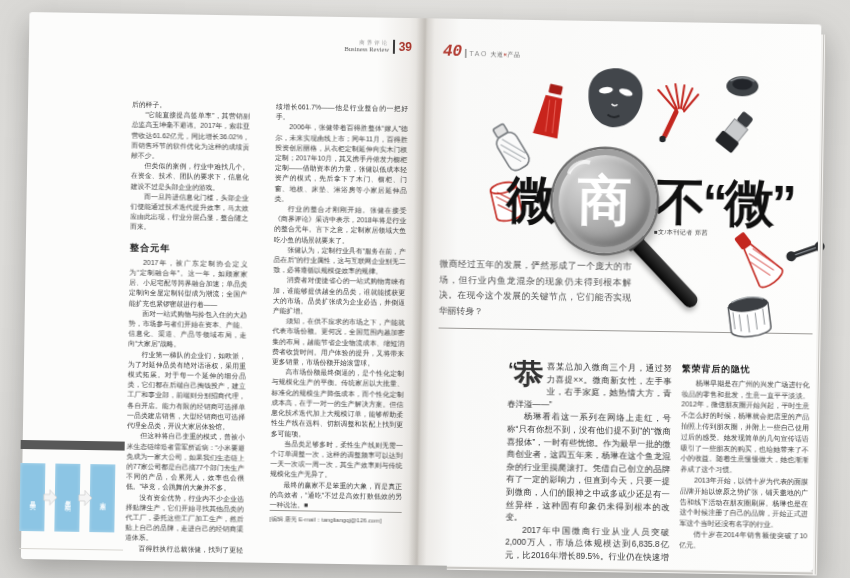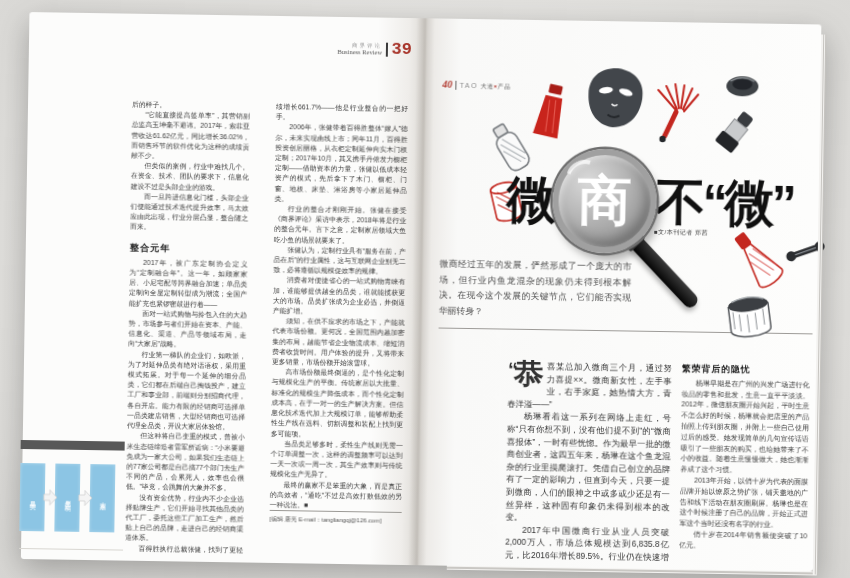--- a/index.html
+++ b/index.html
@@ -34,42 +34,42 @@
   }
   .spine{position:absolute;left:387px;top:0;width:18px;height:100%;z-index:6;pointer-events:none;
     background:linear-gradient(to right,rgba(0,0,0,0) 0%,rgba(60,50,40,0.16) 48%,rgba(60,50,40,0.05) 62%,rgba(0,0,0,0) 100%);}
 
   
   .lp-header{position:absolute;right:13px;top:22px;display:flex;align-items:center;gap:4px;}
   .lp-mag{text-align:right;line-height:1.15;}
   .lp-mag-cn{font-size:5.5px;color:#9a9a9a;letter-spacing:2px;}
   .lp-mag-en{font-size:6.5px;color:#5a5a5a;font-family:"Liberation Serif",serif;}
   .lp-vbar{width:1.5px;height:14px;background:#3a3a3a;}
-  .lp-pageno{font-size:17px;font-weight:bold;color:#a8362c;font-family:Liberation Mono, monospace;}
+  .lp-pageno{font-size:12px;font-weight:bold;color:#a8362c;font-family:Liberation Sans, sans-serif;}
 
   .lp-cols{position:absolute;left:104px;top:86px;display:flex;gap:26px;height:452px;}
   .lp-col{overflow:hidden;height:452px;font-size:6.8px;line-height:10.2px;color:#3a3a3a;text-align:justify;}
   .lp-col1{width:118px;}
   .lp-col2{width:132px;}
   .lp-col p, .rp-col p{margin:0;text-indent:2em;}
   .lp-col p.cont{text-indent:0;}
   .col-heading{font-size:9.2px;font-weight:bold;color:#1f1f1f;margin:10px 0 5px;letter-spacing:1px;}
   .editor-note{margin-top:10px;border-top:1px solid #9b9995;padding-top:4px;font-size:6px;color:#555;text-indent:0 !important;line-height:9px;}
 
   .lp-diagram{position:absolute;left:-2px;top:428px;width:110px;}
   .lp-diagram-bar{width:104px;height:9px;background:#585858;}
   .lp-boxes{display:flex;align-items:center;margin-top:13px;height:70px;}
   .lp-box{width:25px;height:68px;background:#8cc5e4;display:flex;align-items:center;justify-content:center;box-shadow:inset 0 0 4px rgba(255,255,255,.35);}
   .lp-box span{writing-mode:vertical-rl;font-size:6.2px;color:#fff;letter-spacing:1.5px;}
   .lp-arrow{margin:0 -3px;z-index:2;}
   .lp-diagram-rule{margin-top:16px;width:104px;height:1px;background:#d8d6d1;}
 
   
   .rp-header{position:absolute;left:18px;top:24px;display:flex;align-items:baseline;gap:2.5px;}
-  .rp-no{font-size:10px;font-weight:bold;font-style:italic;color:#b13a30;font-family:Liberation Serif, serif;margin-top:36px;}
+  .rp-no{font-size:16px;font-weight:bold;font-style:italic;color:#b13a30;font-family:Liberation Mono, monospace;}
   .rp-div{font-size:9px;color:#2e2e2e;}
   .rp-tao{font-size:7px;color:#8d8d8d;letter-spacing:1.5px;}
   .rp-sec{font-size:6px;color:#555;letter-spacing:.5px;}
   .rp-sep{color:#b13a30;font-weight:bold;}
 
   .rp-art svg{position:absolute;overflow:visible;}
 
   .rp-title{position:absolute;left:84px;top:128px;display:flex;align-items:center;z-index:3;}
   .t-char{font-size:50px;font-weight:900;color:#101010;letter-spacing:-3px;white-space:nowrap;}
   .lens-wrap{position:relative;width:104px;height:104px;margin:0 -1px;}

